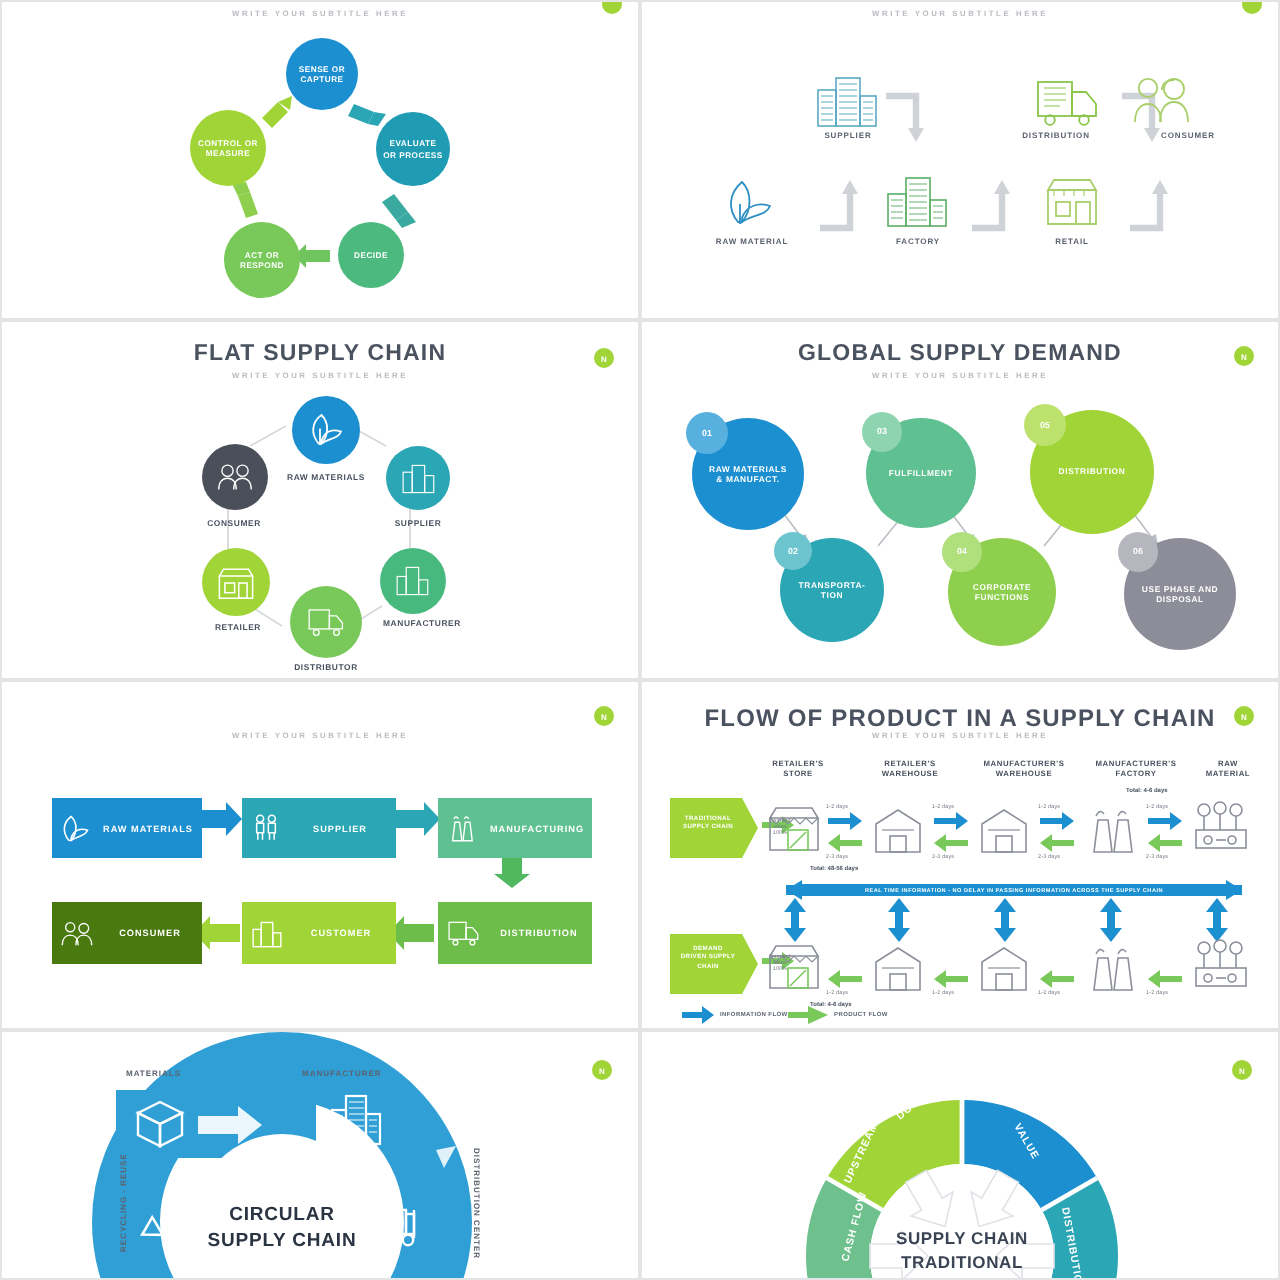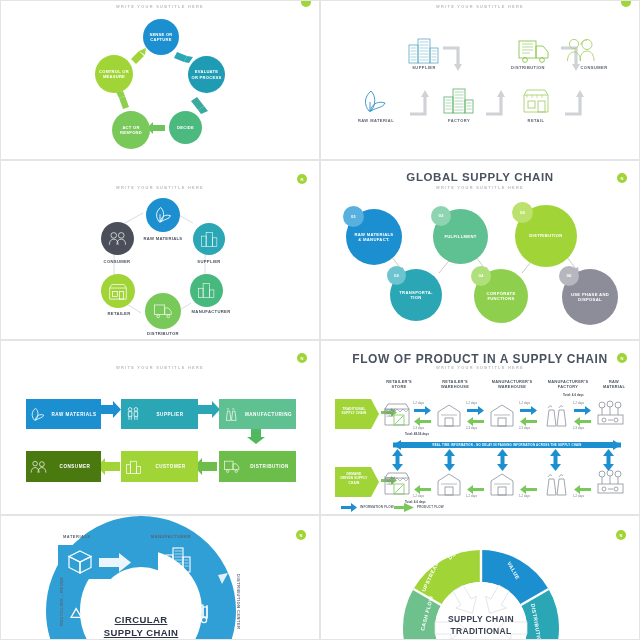--- a/index.html
+++ b/index.html
@@ -219,20 +219,21 @@
 
     <div class="s2lab" style="left:74px;top:64px;width:58px;">SUPPLIER</div>
     <div class="s2lab" style="left:170px;top:64px;width:74px;">DISTRIBUTION</div>
     <div class="s2lab" style="left:228px;top:64px;width:90px;">CONSUMER</div>
     <div class="s2lab" style="left:20px;top:117px;width:70px;">RAW MATERIAL</div>
     <div class="s2lab" style="left:107px;top:117px;width:62px;">FACTORY</div>
     <div class="s2lab" style="left:187px;top:117px;width:56px;">RETAIL</div>
   </div>
 
   <div class="slide s3">
+    <div class="slide-title" style="top:10px">FLAT SUPPLY CHAIN</div>
     <div class="slide-sub" style="top:24px">WRITE YOUR SUBTITLE HERE</div>
     <div class="dot-badge" style="top:13px;right:12px;">
         <span>N</span>
       </div>
 
     <svg style="position:absolute;left:0;top:0" width="320" height="180">
       <g stroke="#d5d8dc" stroke-width="0.9" fill="none">
         <path d="M174,52 l18,10"></path>
           <path d="M204,93 l0,24"></path>
           <path d="M190,142 l-16,10"></path>
@@ -294,21 +295,21 @@
         <circle cx="9" cy="7" r="4.5"></circle>
           <path d="M2,22 c0,-6 3,-9 7,-9 c4,0 7,3 7,9"></path>
         <circle cx="21" cy="7" r="4.5"></circle>
           <path d="M14,22 c0,-6 3,-9 7,-9 c4,0 7,3 7,9"></path>
       </svg>
     </div>
     <div class="s3lab" style="left:86px;top:98px;width:60px;">CONSUMER</div>
   </div>
 
   <div class="slide s4">
-    <div class="slide-title" style="top:10px">GLOBAL SUPPLY CHAIN</div>
+    <div class="slide-title" style="top:10px">GLOBAL SUPPLY DEMAND</div>
     <div class="slide-sub" style="top:24px">WRITE YOUR SUBTITLE HERE</div>
     <div class="dot-badge" style="top:12px;right:12px;">
         <span>N</span>
       </div>
 
     <svg style="position:absolute;left:0;top:0" width="320" height="180">
       <g stroke="#b9bcc2" stroke-width="0.8" fill="none" marker-end="">
         <path d="M71,96 l12,16"></path>
           <path d="M118,112 l13,-16"></path>
         <path d="M155,96 l12,16"></path>
@@ -679,21 +680,21 @@
           <circle cx="13" cy="19" r="2.6"></circle>
           <path d="M16,4 v14"></path>
       </g>
     </svg>
 
     <div class="s7lab" style="left:62px;top:18px;">MATERIALS</div>
     <div class="s7lab" style="left:150px;top:18px;">MANUFACTURER</div>
     <div class="s7lab" style="left:240px;top:58px;transform:rotate(90deg);transform-origin:left top;white-space:nowrap;">DISTRIBUTION CENTER</div>
     <div class="s7lab" style="left:58px;top:110px;transform:rotate(-90deg);transform-origin:left top;white-space:nowrap;">RECYCLING - REUSE</div>
 
-    <div class="s7center" style="left:96px;top:98px;width:88px;text-decoration:underline;">
+    <div class="s7center" style="left:96px;top:86px;width:88px;">
       <div>CIRCULAR</div>
       <div>SUPPLY CHAIN</div>
     </div>
   </div>
 
   <div class="slide s8">
     <div class="dot-badge" style="top:14px;right:13px;">
         <span>N</span>
       </div>
 

